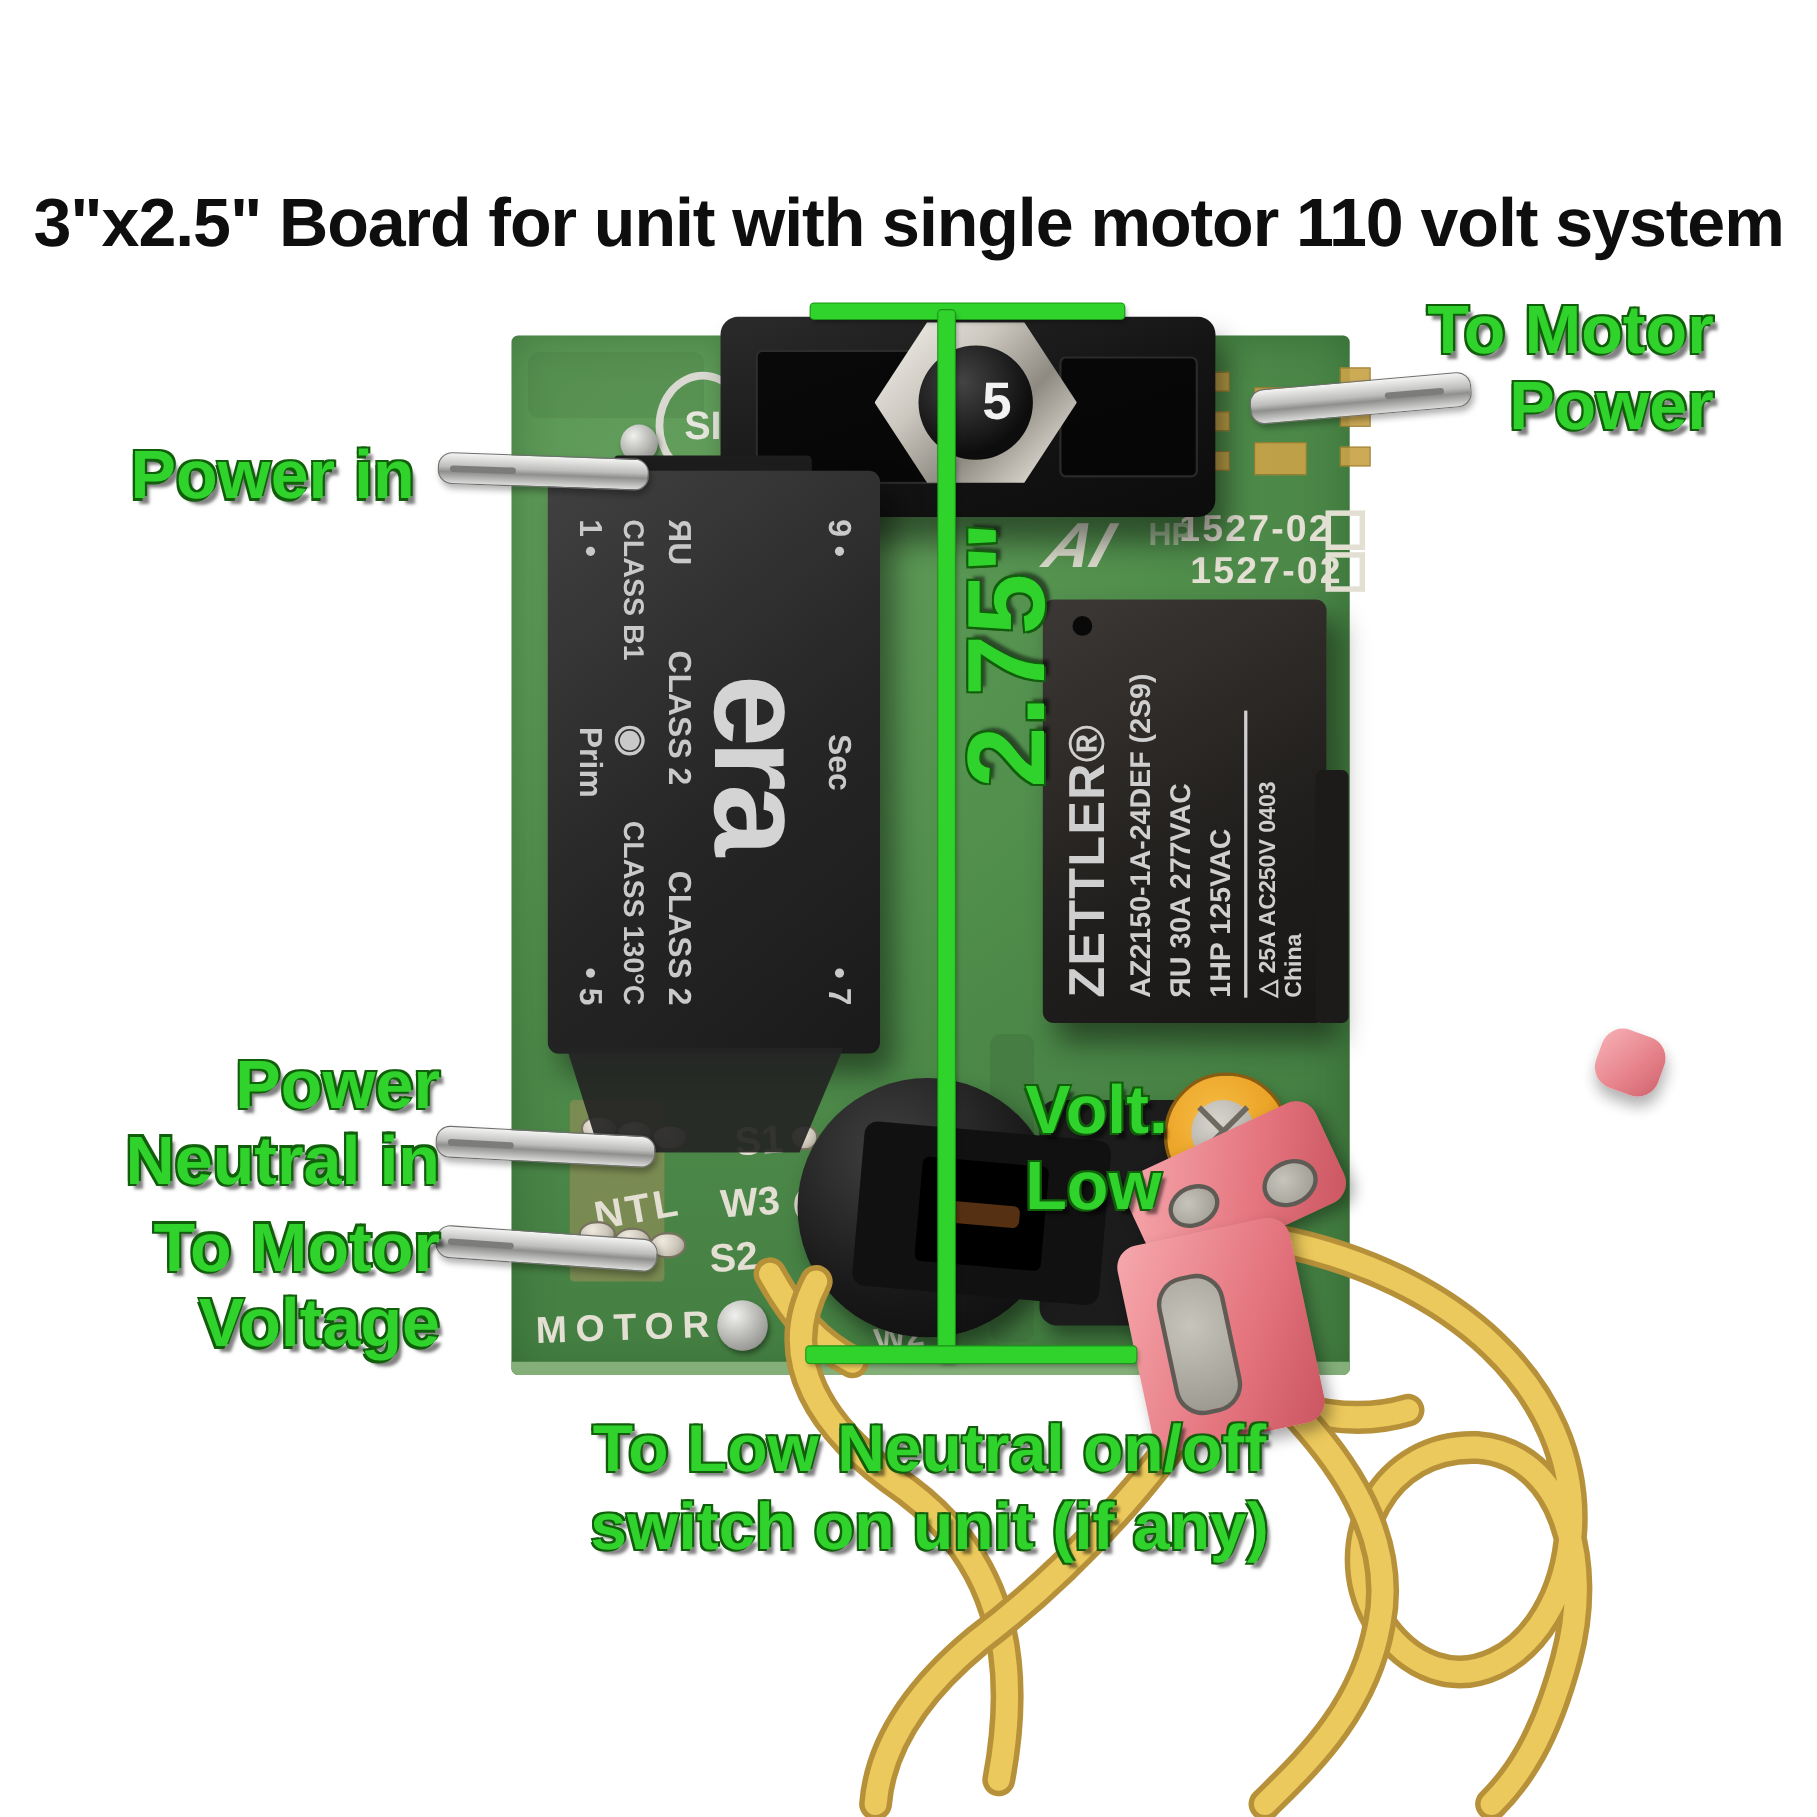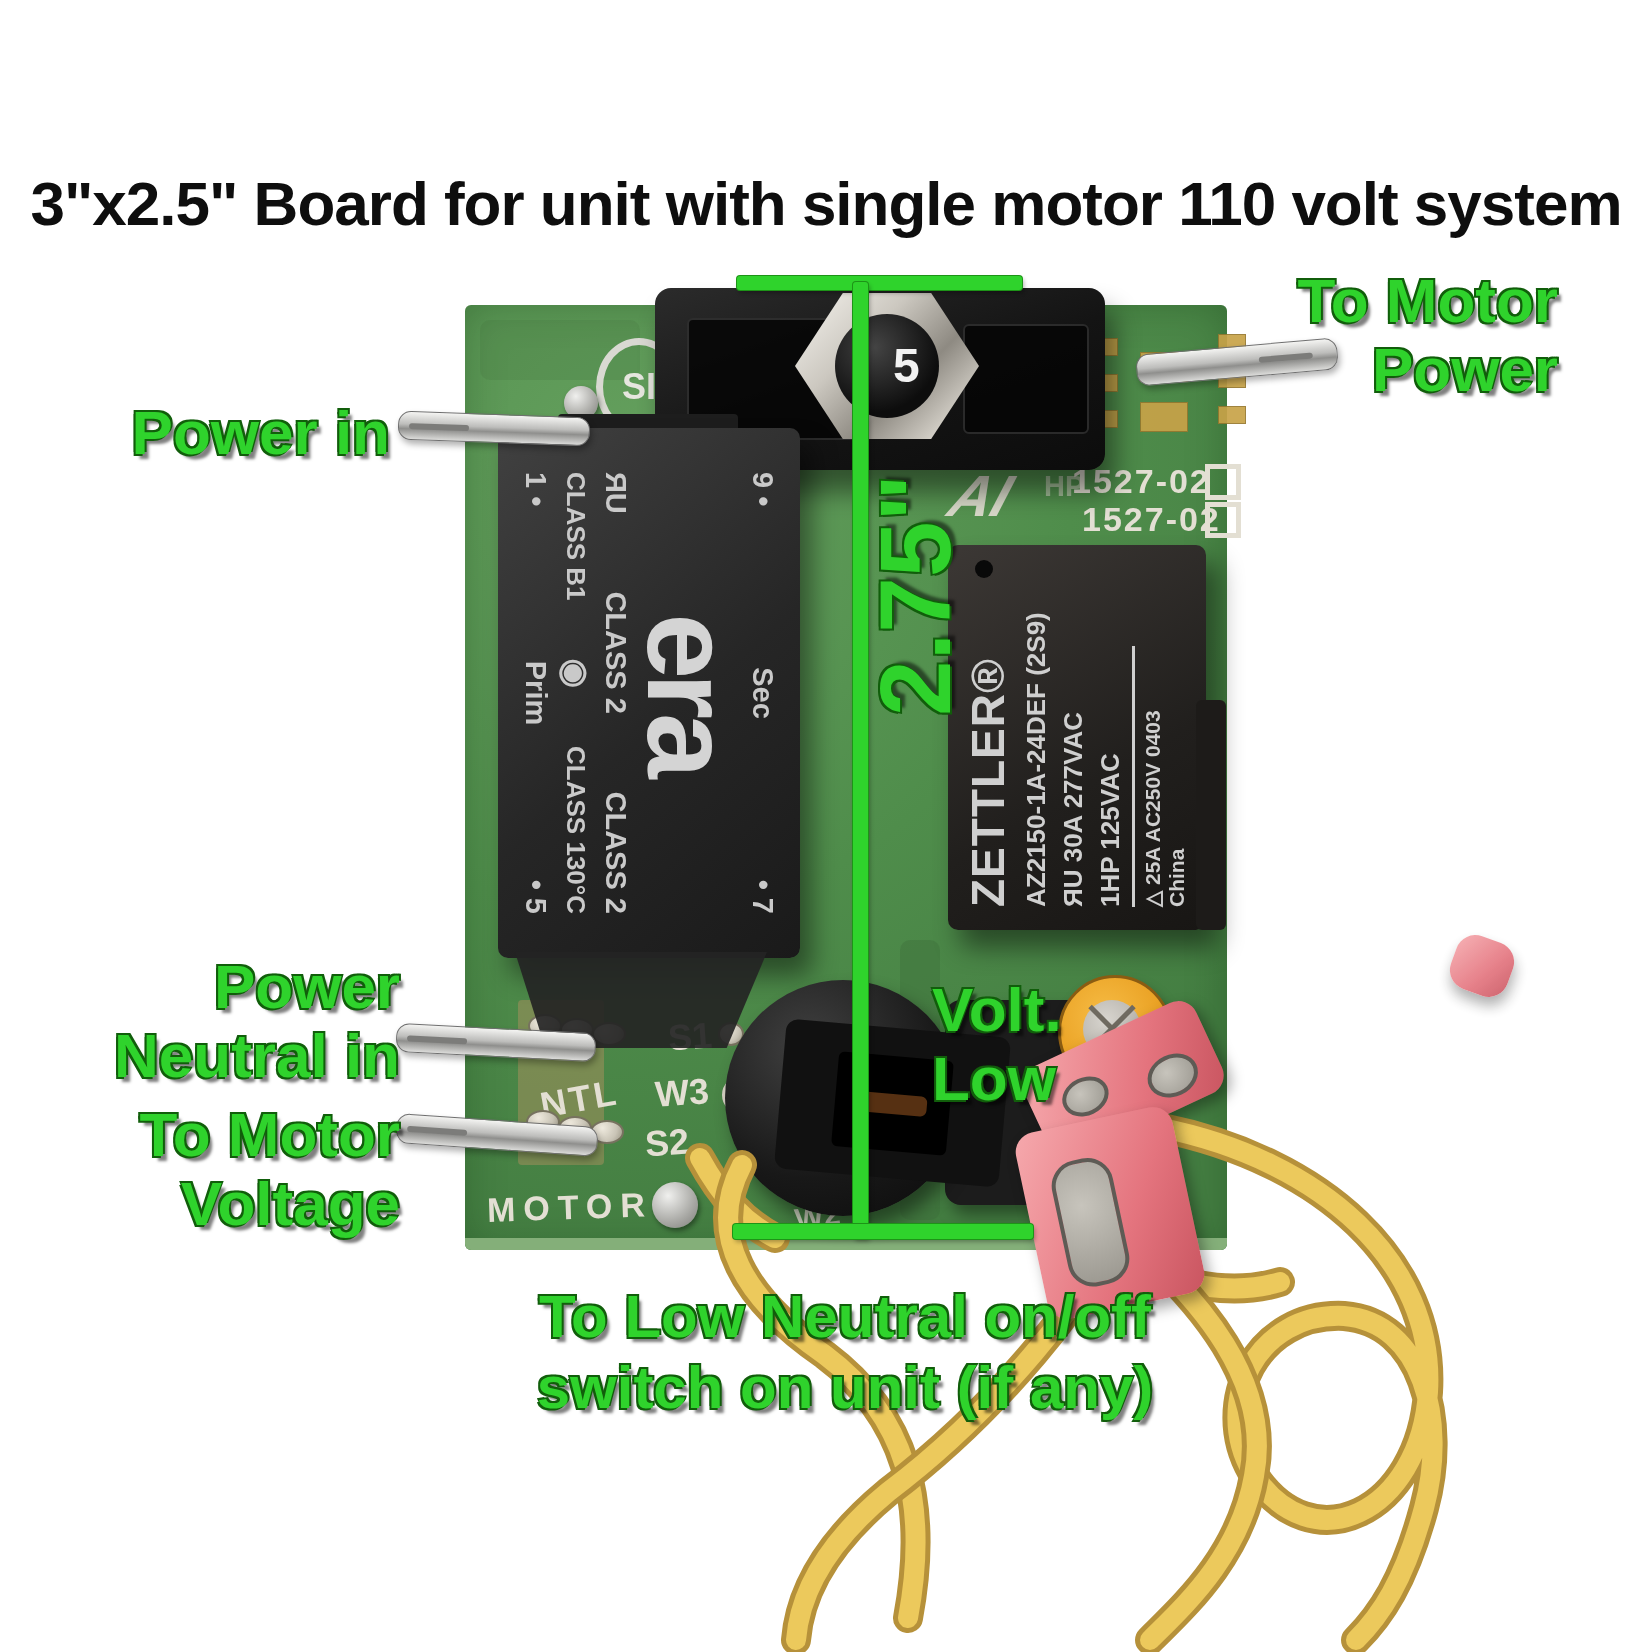--- a/index.html
+++ b/index.html
@@ -246,21 +246,21 @@
   <div class="abs conn" style="left:1030px;top:1118px;width:160px;height:190px;transform:rotate(-12deg);">
     <div class="conn-hole" style="left:28px;top:36px;width:54px;height:120px;border-radius:26px;"></div>
   </div>
   <div class="abs conn" style="left:1452px;top:938px;width:60px;height:56px;transform:rotate(20deg);opacity:.9;"></div>
 
   <div class="abs gbar" style="left:737px;top:276px;width:285px;height:14px;"></div>
   <div class="abs gbar" style="left:853px;top:282px;width:15px;height:956px;"></div>
   <div class="abs gbar" style="left:733px;top:1224px;width:300px;height:15px;"></div>
   <div class="abs glabel dim">2.75"</div>
 
-  <div class="abs glabel" style="left:100px;top:398px;width:290px;text-align:right;">Power in</div>
+  <div class="abs glabel" style="left:87px;top:398px;width:290px;text-align:right;">Power in</div>
   <div class="abs glabel" style="left:1240px;top:266px;width:318px;text-align:right;">
     <div>To Motor</div>
     <div>Power</div>
   </div>
   <div class="abs glabel" style="left:95px;top:952px;width:305px;text-align:right;">
     <div>Power</div>
     <div>Neutral in</div>
   </div>
   <div class="abs glabel" style="left:95px;top:1100px;width:305px;text-align:right;">
     <div>To Motor</div>

